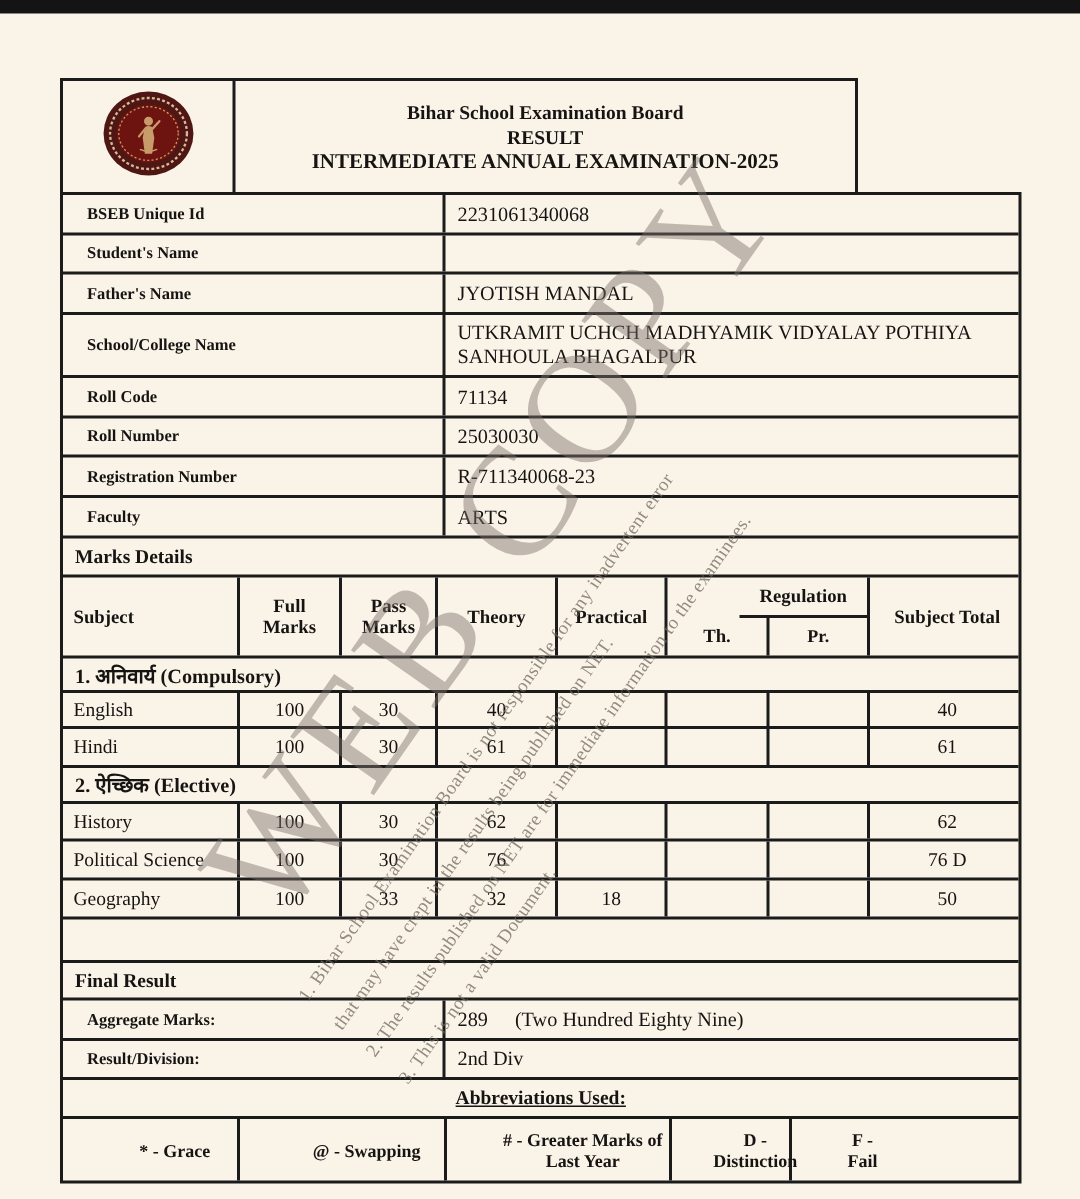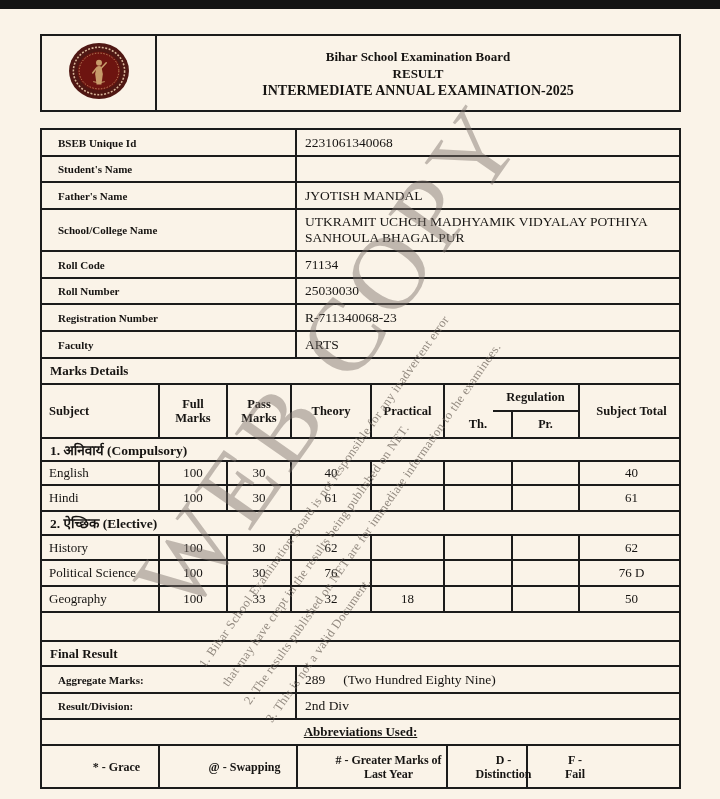--- a/index.html
+++ b/index.html
@@ -4,21 +4,21 @@
 <style>
   html,body{margin:0;padding:0;}
   .screen{
     position:relative;width:720px;height:799px;
     background:#faf3e8;overflow:hidden;
     font-family:"Liberation Serif","DejaVu Serif",serif;
     color:#161412;
   }
   .topbar{position:absolute;left:0;top:0;width:720px;height:9px;background:#141414;}
   .doc-header{
-    position:absolute;left:40px;top:34px;width:641px;height:78px;
+    position:absolute;left:40px;top:52px;width:532px;height:78px;
     border:2px solid #1b1b1b;display:flex;box-sizing:border-box;background:transparent;
   }
   .logo-cell{width:115px;border-right:2px solid #1b1b1b;display:flex;align-items:center;justify-content:center;box-sizing:border-box;}
   .title-cell{flex:1;display:flex;flex-direction:column;align-items:center;justify-content:center;text-align:center;line-height:17px;}
   .title-1,.title-2{font-size:13px;font-weight:bold;}
   .title-3{font-size:14px;font-weight:bold;}
   .main-table{
     position:absolute;left:40px;top:128px;width:641px;
     border:2px solid #1b1b1b;box-sizing:border-box;background:transparent;
   }

